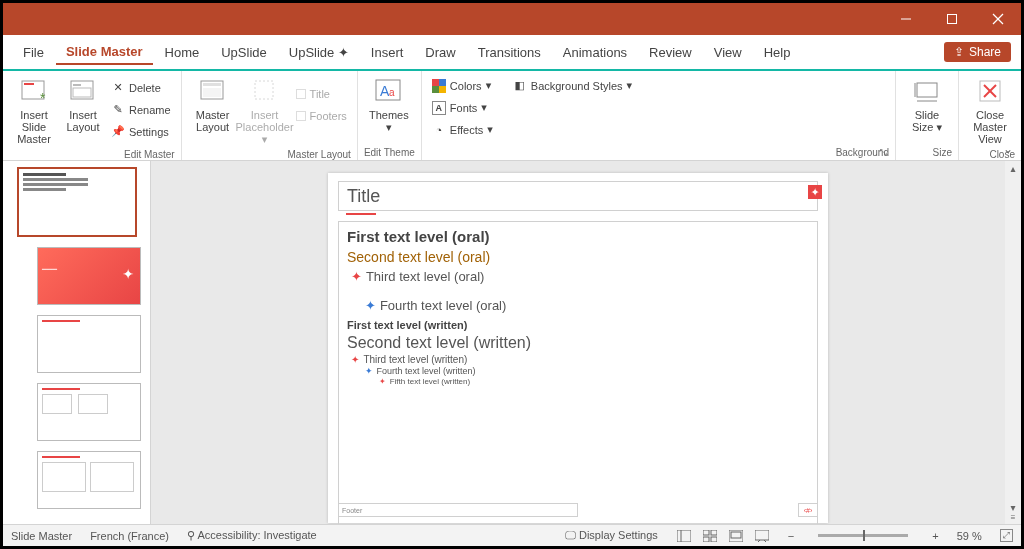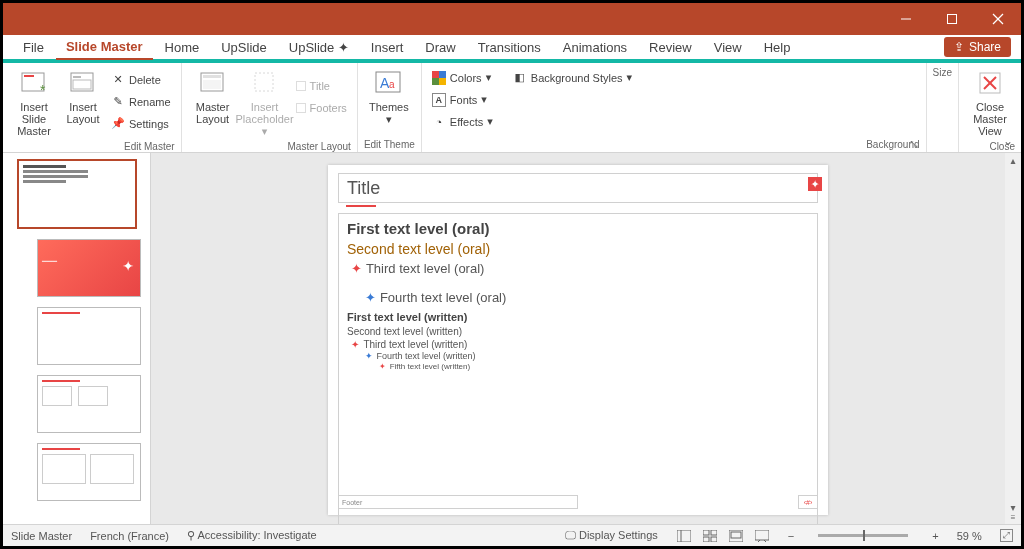--- a/index.html
+++ b/index.html
@@ -1,21 +1,21 @@
 <!DOCTYPE html>
 <html><head>
 <meta charset="utf-8">
 <style>
   * { box-sizing: border-box; margin: 0; padding: 0; font-family: "Segoe UI", Arial, sans-serif; }
   html, body { width: 1024px; height: 549px; overflow: hidden; background: #000; }
   .app { width: 1020px; height: 545px; margin: 2px; background: #fff; display: flex; flex-direction: column; border: 1px solid #000; }
   .titlebar { height: 32px; background: #b7472a; display: flex; align-items: center; justify-content: flex-end; }
   .titlebar .winbtn { width: 46px; height: 32px; display: flex; align-items: center; justify-content: center; color: #fff; }
   .winbtn svg { width: 12px; height: 12px; }
-  .menubar { height: 28px; background: #fff; display: flex; align-items: center; padding: 0 10px; gap: 2px; border-bottom: 4px solid #14b8a6; }
+  .menubar { height: 36px; background: #fff; display: flex; align-items: center; padding: 0 10px; gap: 2px; border-bottom: 2px solid #14b8a6; }
   .menubar .tab { padding: 4px 10px; font-size: 13px; color: #444; cursor: pointer; }
   .menubar .tab.active { color: #b7472a; border-bottom: 2px solid #b7472a; font-weight: 600; }
   .menubar .spacer { flex: 1; }
   .sharebtn { background: #b7472a; color: #fff; font-size: 12px; padding: 3px 10px; border-radius: 3px; display: flex; align-items: center; gap: 5px; }
   .ribbon { height: 90px; background: #fff; display: flex; border-bottom: 1px solid #d4d4d4; position: relative; }
   .group { border-right: 1px solid #e1e1e1; display: flex; flex-direction: column; padding: 2px 6px; }
   .group .label { font-size: 10px; color: #666; text-align: right; padding: 2px 0 0; }
   .group-top { flex: 1; display: flex; align-items: flex-start; gap: 2px; }
   .bigbtn { display: flex; flex-direction: column; align-items: center; justify-content: center; width: 50px; padding: 2px; text-align: center; }
   .bigbtn .icon { width: 32px; height: 32px; display: flex; align-items: center; justify-content: center; }
@@ -36,21 +36,21 @@
   .slide { width: 500px; height: 350px; background: #fff; box-shadow: 0 0 3px rgba(0,0,0,.2); padding: 8px 10px; position: relative; }
   .titlebox { border: 1px solid #d0d0d0; padding: 4px 8px; height: 30px; display: flex; align-items: center; }
   .titlebox span { font-size: 18px; color: #555; }
   .titleunderline { height: 2px; width: 30px; background: #e84545; margin: 2px 0 0 8px; }
   .bodybox { border: 1px solid #d0d0d0; margin-top: 6px; padding: 6px 8px; height: 316px; }
   .bodybox .l1 { font-size: 15px; font-weight: 700; color: #444; }
   .bodybox .l2 { font-size: 14px; color: #a16207; margin-top: 4px; }
   .bodybox .l3 { font-size: 13px; color: #555; margin-top: 4px; padding-left: 4px; }
   .bodybox .l4 { font-size: 13px; color: #555; margin-top: 14px; padding-left: 18px; }
   .bodybox .w1 { font-size: 11px; font-weight: 700; color: #444; margin-top: 6px; }
-  .bodybox .w2 { font-size: 10px; color: #555; margin-top: 3px; }
+  .bodybox .w2 { font-size: 16px; color: #555; margin-top: 3px; }
   .bodybox .w3 { font-size: 10px; color: #555; margin-top: 2px; padding-left: 4px; }
   .bodybox .w4 { font-size: 9px; color: #555; margin-top: 1px; padding-left: 18px; }
   .bodybox .w5 { font-size: 8px; color: #555; margin-top: 1px; padding-left: 32px; }
   .bullet-r { color: #e84545; margin-right: 4px; }
   .bullet-b { color: #3a7bd5; margin-right: 4px; }
   .footerbox { position: absolute; bottom: 6px; left: 10px; width: 240px; height: 14px; border: 1px solid #d0d0d0; font-size: 7px; color: #888; padding: 0 3px; display:flex; align-items:center;}
   .numbox { position: absolute; bottom: 6px; right: 10px; width: 20px; height: 14px; border: 1px solid #d0d0d0; font-size: 7px; color: #e84545; display: flex; align-items: center; justify-content: center; }
   .plusbox { position: absolute; top: 12px; right: 6px; width: 14px; height: 14px; background: #e84545; display:flex; align-items:center; justify-content:center; color:#fff; font-size:11px;}
   .vscroll { width: 16px; background: #f0f0f0; display:flex; flex-direction:column; align-items:center; justify-content:space-between; padding:2px 0;}
   .vscroll .arr { font-size:10px; color:#666; }
@@ -217,20 +217,32 @@
           <div class="smallbtn"><span class="sicon">◔</span><span>Effects</span> ▾</div>
         </div>
         <div class="smallrow" style="padding-left:10px;padding-top:2px">
           <div class="smallbtn"><span class="sicon">◧</span><span>Background Styles</span> ▾</div>
         </div>
       </div>
       <div class="label" style="position:relative"><span>Background</span><span style="position:absolute;right:2px;font-size:9px">⤡</span></div>
     </div>
 
     <div class="group">
+      <div class="group-top">
+        <div class="bigbtn">
+          <div class="icon">
+              <svg width="28" height="28">
+                <rect x="4" y="6" width="20" height="14" fill="#fff" stroke="#888"></rect>
+                <line x1="4" y1="24" x2="24" y2="24" stroke="#888"></line>
+                <line x1="2" y1="6" x2="2" y2="20" stroke="#888"></line>
+              </svg>
+            </div>
+          <div class="lbl"><span>Slide Size</span> ▾</div>
+        </div>
+      </div>
       <div class="label">Size</div>
     </div>
 
     <div class="group" style="border-right:none">
       <div class="group-top">
         <div class="bigbtn">
           <div class="icon">
               <svg width="28" height="28">
                 <rect x="4" y="4" width="20" height="20" fill="none" stroke="#bbb"></rect>
                 <line x1="8" y1="8" x2="20" y2="20" stroke="#e84545" stroke-width="2"></line>

